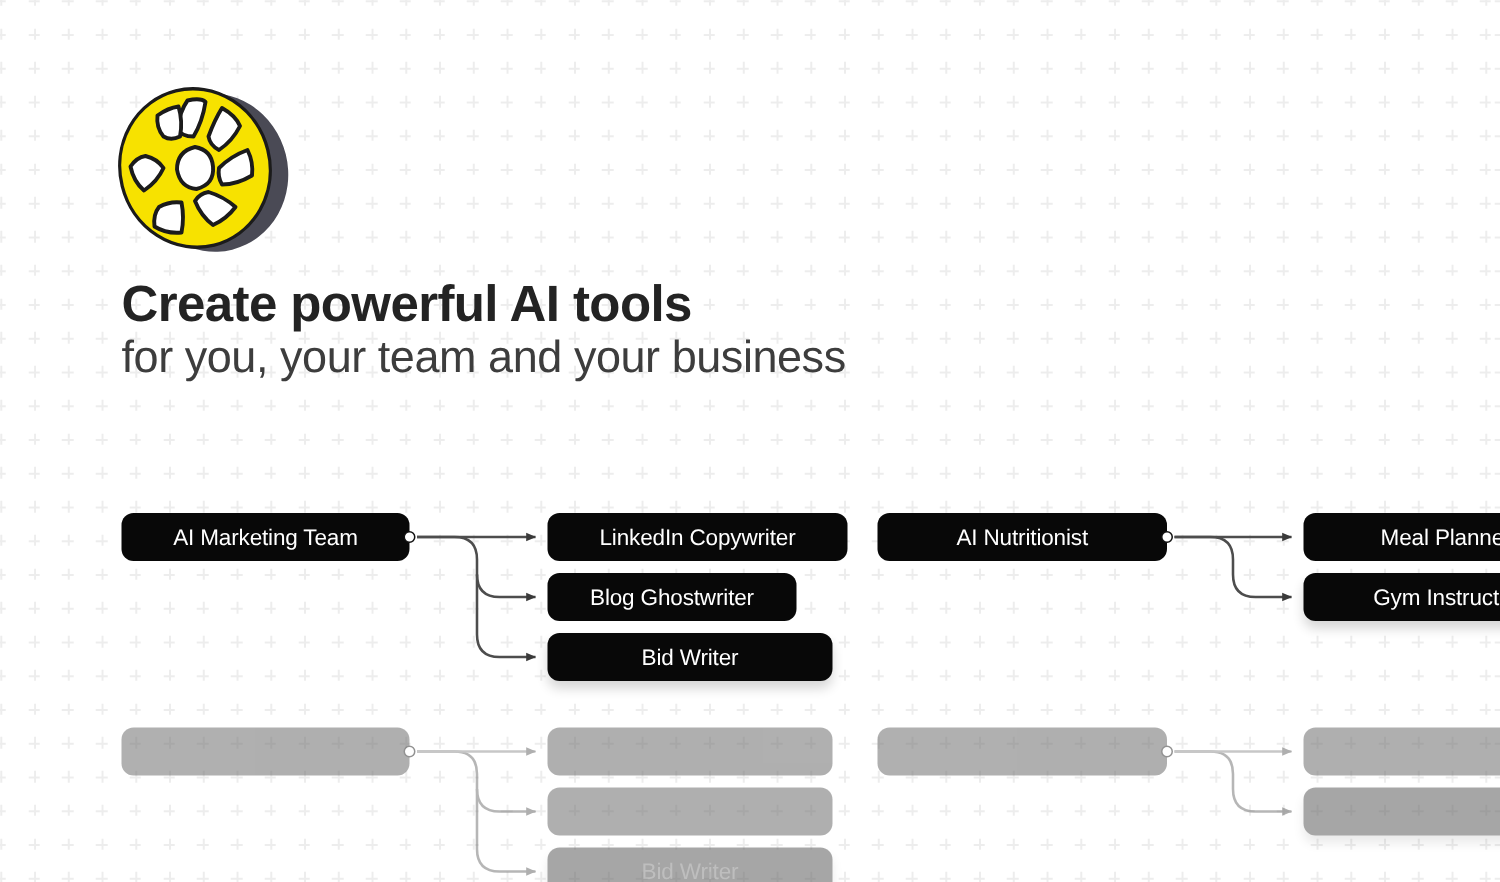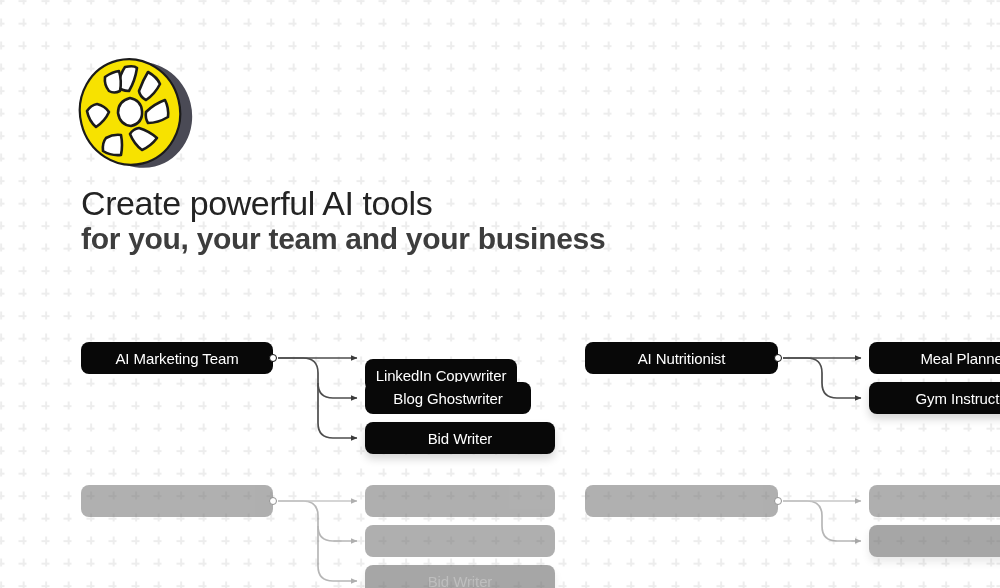--- a/index.html
+++ b/index.html
@@ -51,32 +51,32 @@
     left: 78px;
     top: 55px;
     width: 120px;
     height: 118px;
   }
   #headline {
     position: absolute;
     left: 81px;
     top: 182px;
     font-size: 34px;
-    font-weight: normal;
+    font-weight: bold;
     color: #232323;
     letter-spacing: -0.4px;
     white-space: nowrap;
     line-height: 42px;
   }
   #subheadline {
     position: absolute;
     left: 81px;
     top: 220px;
     font-size: 30px;
-    font-weight: bold;
+    font-weight: normal;
     color: #3d3d3d;
     letter-spacing: -0.3px;
     white-space: nowrap;
     line-height: 38px;
   }
 
   
   #flow-canvas {
     position: absolute;
     inset: 0;
@@ -141,21 +141,21 @@
       <path d="M278,358 L303,358 Q318,358 318,373 L318,423 Q318,438 333,438 L357,438" fill="none" stroke="#4d4d4d" stroke-width="1.7" marker-end="url(#arrow-dark)"></path>
       <path d="M318,383 Q318,398 333,398 L357,398" fill="none" stroke="#4d4d4d" stroke-width="1.7" marker-end="url(#arrow-dark)"></path>
       <path d="M278,358 L357,358" fill="none" stroke="#4d4d4d" stroke-width="1.7" marker-end="url(#arrow-dark)"></path>
     </svg>
 
     <div class="node" style="left:81px; top:342px; width:192px;">
       <span>AI Marketing Team</span>
       <span class="node-port"></span>
     </div>
 
-    <div class="node" style="left:365px; top:359px; width:152px;">
+    <div class="node" style="left:365px; top:342px; width:200px;">
       <span>LinkedIn Copywriter</span>
     </div>
     <div class="node" style="left:365px; top:382px; width:166px;">
       <span>Blog Ghostwriter</span>
     </div>
     <div class="node shadowed" style="left:365px; top:422px; width:190px;">
       <span>Bid Writer</span>
     </div>
   </div>
 

